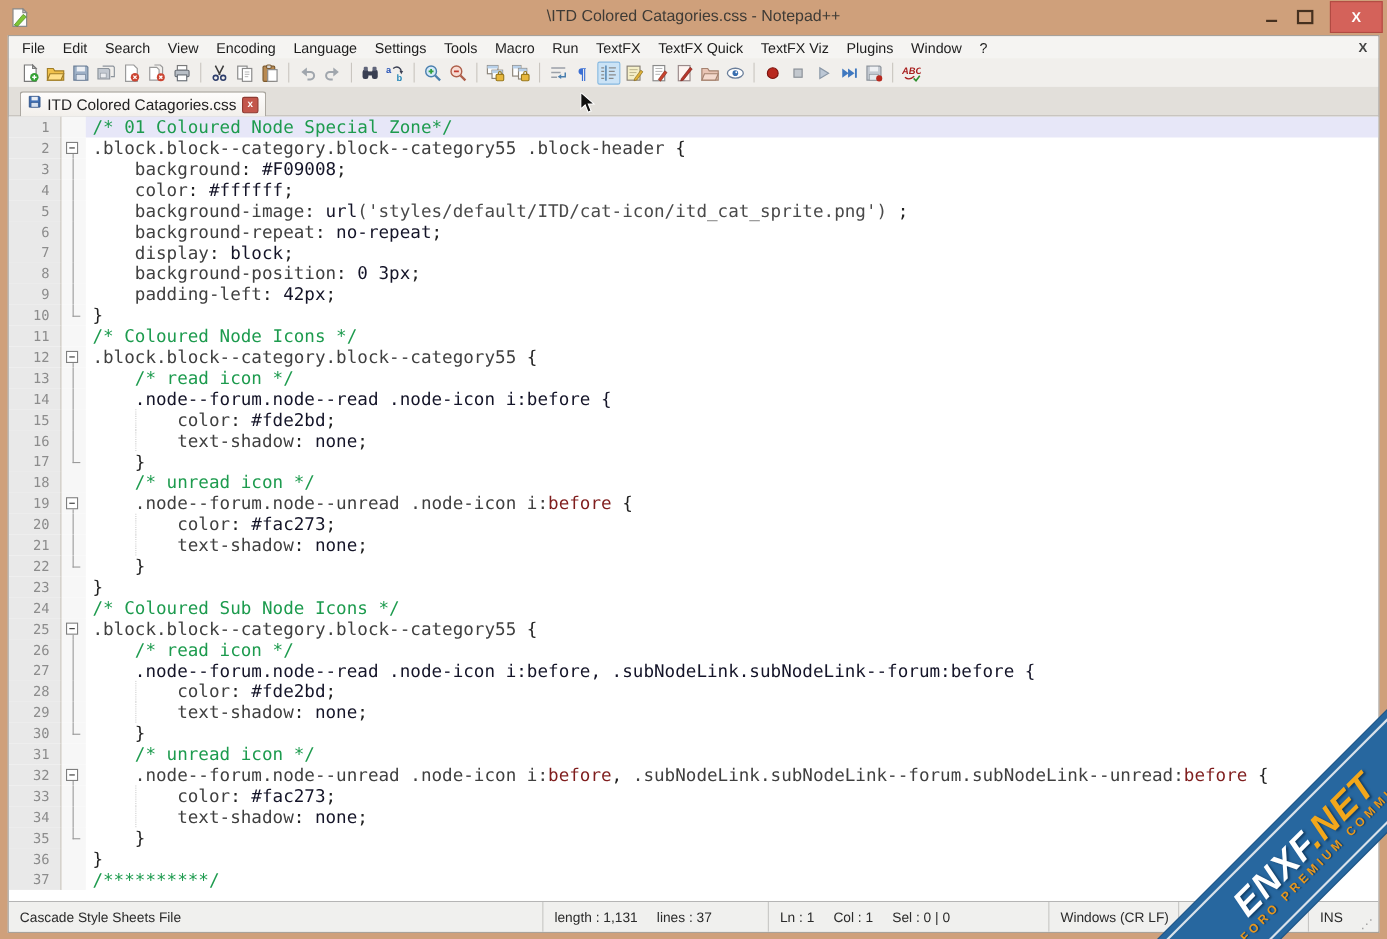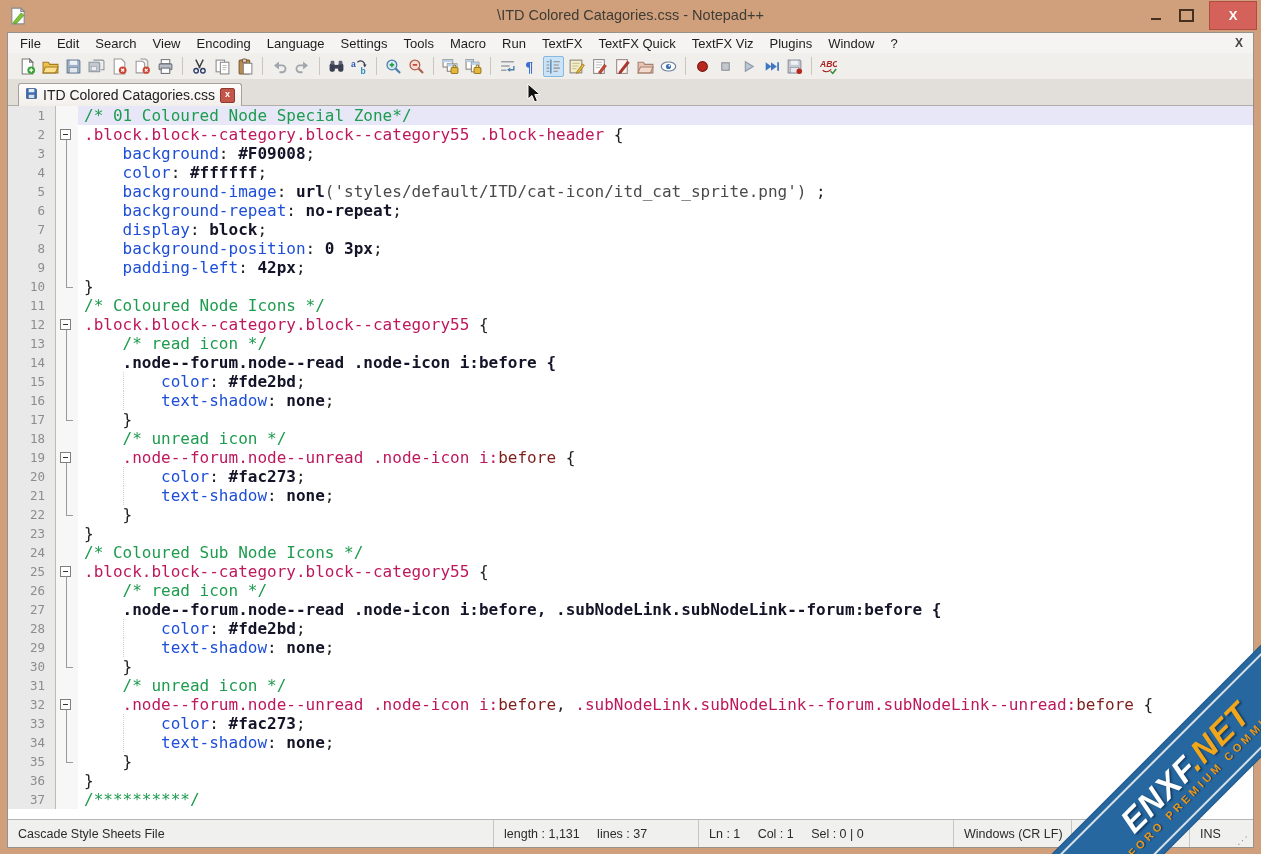--- a/index.html
+++ b/index.html
@@ -49,24 +49,24 @@
         text-align:right;padding-right:10px;box-sizing:border-box;border-right:1px solid #c2bbb0}
   .fold{position:relative;width:22px;flex:none;background:#f7f7f7}
   .fline{position:absolute;left:10px;top:0;bottom:0;width:1px;background:#9a9a9a}
   .fcorner{position:absolute;left:10px;top:0;height:10px;width:6px;border-left:1px solid #9a9a9a;border-bottom:1px solid #9a9a9a}
   .fbox{position:absolute;left:4px;top:4px;width:11px;height:11px;background:#fff;border:1px solid #7f7f7f;box-sizing:border-box}
   .fbox::before{content:"";position:absolute;left:2px;right:2px;top:4px;border-top:1px solid #333}
   .fdown{position:absolute;left:10px;top:15px;bottom:0;width:1px;background:#9a9a9a}
   .ctext{flex:1;white-space:pre;padding-left:6px;position:relative}
   .iguide{position:absolute;left:calc(6px + 4ch);top:0;bottom:0;border-left:1px dotted #cfcfcf}
   .c-cm{color:#1d9b4e}
-  .c-sel{color:#be185d}
+  .c-sel{color:#404040}
   .c-psu{color:#7f1d1d}
-  .c-prop{color:#1d4ed8}
-  .c-val{color:#141428;font-weight:bold}
+  .c-prop{color:#404040}
+  .c-val{color:#141428;font-weight:normal}
   .c-str{color:#4a4a4a}
   .c-def{color:#222}
   
   .statusbar{height:27px;background:#f0f0ee;border-top:1px solid #b5b5b5;display:flex;align-items:center;
              font-size:12.5px;color:#2b2b2b;white-space:pre}
   .sseg{height:100%;display:flex;align-items:center;padding:0 10px;box-sizing:border-box;border-left:1px solid #c6c6c4}
   .sseg:first-child{border-left:none;flex:1}
   .grip{width:16px;color:#9a9a9a;font-size:11px;align-self:flex-end}
   
   .ribbon{position:absolute;left:960px;top:733px;width:460px;height:78px;background:#27679f;

